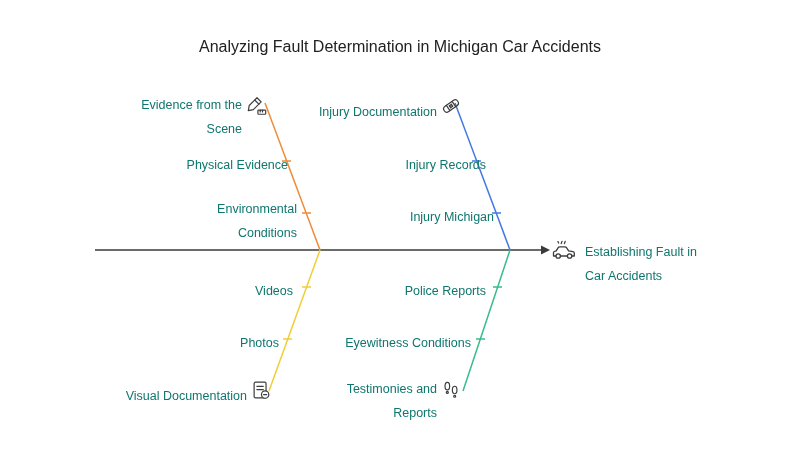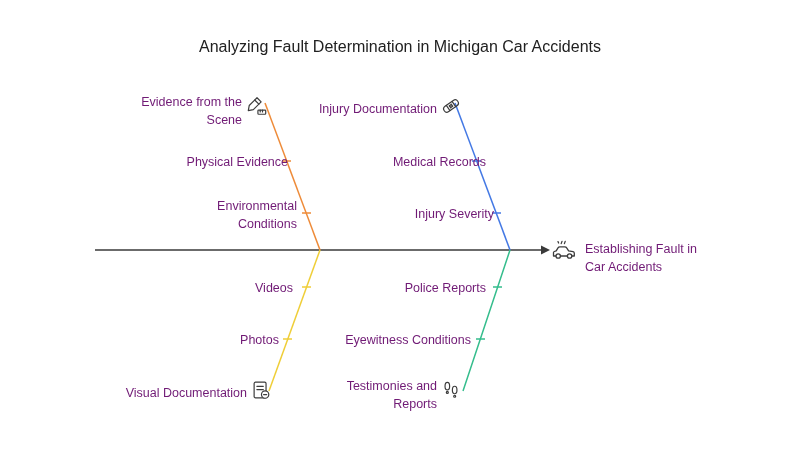--- a/index.html
+++ b/index.html
@@ -6,22 +6,22 @@
   .stage {
     position:relative; width:800px; height:450px; background:#ffffff;
     font-family:"Liberation Sans", sans-serif; overflow:hidden;
   }
   .title {
     position:absolute; top:38px; left:0; width:100%;
     text-align:center; font-size:16px; font-weight:500; color:#212121;
   }
   svg.lines { position:absolute; left:0; top:0; }
   .label {
-    position:absolute; font-size:12.5px; color:#701a75;
-    line-height:18px; white-space:pre-line;
+    position:absolute; font-size:12.5px; color:#0f766e;
+    line-height:24px; white-space:pre-line;
   }
   .r { text-align:right; }
   .icon { position:absolute; }
   .icon svg { display:block; stroke:#3c3c3c; fill:none; stroke-width:1.3; stroke-linecap:round; stroke-linejoin:round; }
 </style>
 </head>
 <body>
 
 <div class="stage">
 
@@ -49,22 +49,22 @@
     <line x1="476" y1="339" x2="485" y2="339" stroke-width="1.5" stroke="#35bd8d"></line>
   </svg>
 
   <div class="label r" style="right:558px; top:93px;">Evidence from the
 Scene</div>
   <div class="label r" style="right:512px; top:153px;">Physical Evidence</div>
   <div class="label r" style="right:363px; top:100px;">Injury Documentation</div>
 
   <div class="label r" style="right:503px; top:197px;">Environmental
 Conditions</div>
-  <div class="label r" style="right:314px; top:153px;">Medical Records</div>
-  <div class="label r" style="right:306px; top:205px;">Injury Severity</div>
+  <div class="label r" style="right:314px; top:153px;">Injury Records</div>
+  <div class="label r" style="right:306px; top:205px;">Injury Michigan</div>
 
   <div class="label r" style="right:507px; top:279px;">Videos</div>
   <div class="label r" style="right:521px; top:331px;">Photos</div>
   <div class="label r" style="right:553px; top:384px;margin-left:44px;">Visual Documentation</div>
 
   <div class="label r" style="right:314px; top:279px;">Police Reports</div>
   <div class="label r" style="right:329px; top:331px;">Eyewitness Conditions</div>
   <div class="label r" style="right:363px; top:377px;">Testimonies and
 Reports</div>
 

